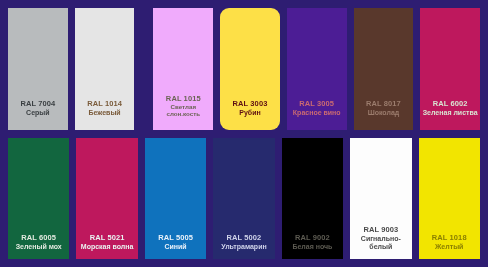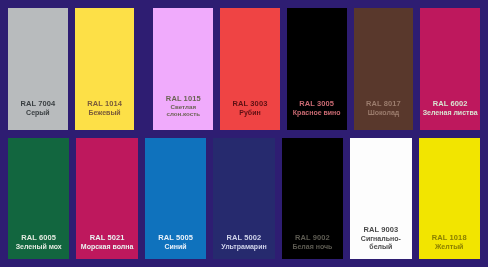--- a/index.html
+++ b/index.html
@@ -68,40 +68,40 @@
 
 <div id="palette" style="background: rgb(46, 29, 114);">
 
   <div class="row row1">
     <div class="swatch" style="background: rgb(184, 187, 189);">
       <div class="labelbox">
         <span class="code" style="color: rgb(58, 63, 66);">RAL 7004</span>
         <span class="name" style="color: rgb(58, 63, 66);">Серый</span>
       </div>
     </div>
-    <div class="swatch" style="background: #fde047;">
+    <div class="swatch" style="background: #e5e5e5;">
       <div class="labelbox">
         <span class="code" style="color: rgb(122, 91, 58);">RAL 1014</span>
         <span class="name" style="color: rgb(122, 91, 58);">Бежевый</span>
       </div>
     </div>
     <div class="swatch" style="background: #f0abfc; margin-left: 12px;">
       <div class="labelbox">
         <span class="code" style="color: rgb(107, 100, 84);">RAL 1015</span>
         <span class="name small" style="color: rgb(107, 100, 84);">Светлая</span>
         <span class="name small" style="color: rgb(107, 100, 84);">слон.кость</span>
       </div>
     </div>
-    <div class="swatch" style="background: #ef4444;">
+    <div class="swatch" style="background: #fde047; border-radius: 9px;">
       <div class="labelbox">
         <span class="code" style="color: rgb(94, 16, 19);">RAL 3003</span>
         <span class="name" style="color: rgb(94, 16, 19);">Рубин</span>
       </div>
     </div>
-    <div class="swatch" style="background: #000000;">
+    <div class="swatch" style="background: #4c1d95;">
       <div class="labelbox">
         <span class="code" style="color: rgb(201, 106, 114);">RAL 3005</span>
         <span class="name" style="color: rgb(201, 106, 114);">Красное вино</span>
       </div>
     </div>
     <div class="swatch" style="background: rgb(89, 56, 44);">
       <div class="labelbox">
         <span class="code" style="color: rgb(155, 124, 109);">RAL 8017</span>
         <span class="name" style="color: rgb(155, 124, 109);">Шоколад</span>
       </div>

